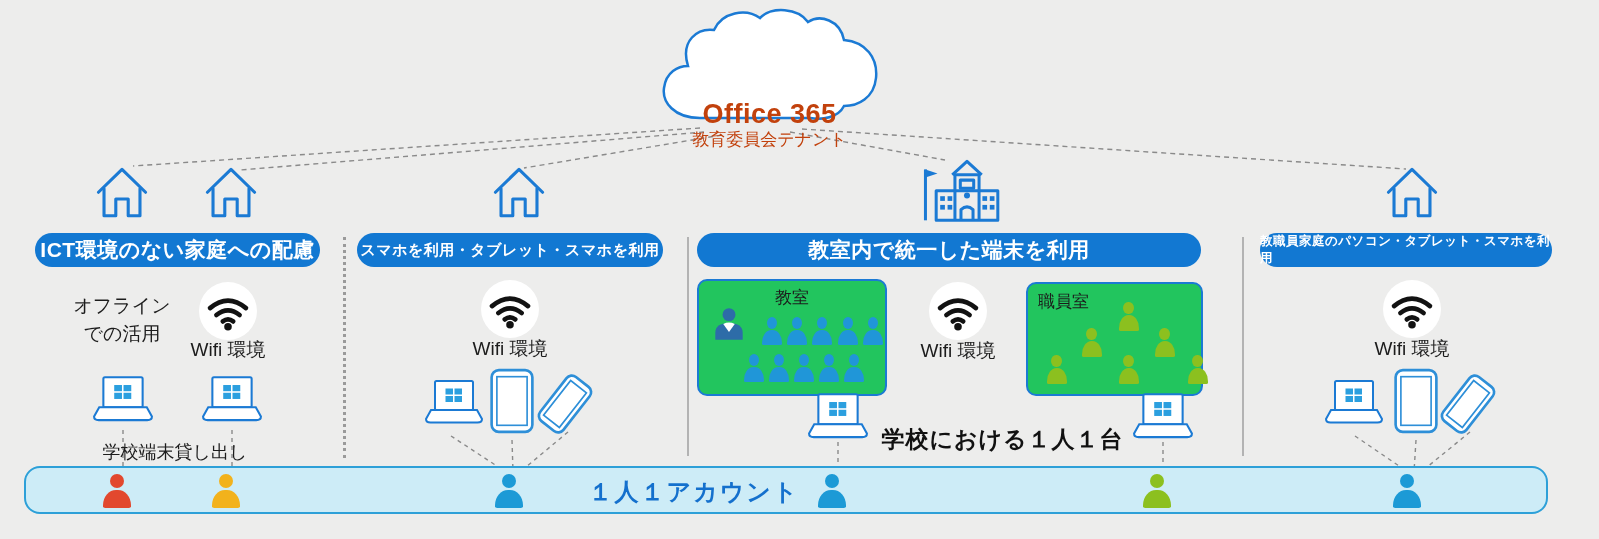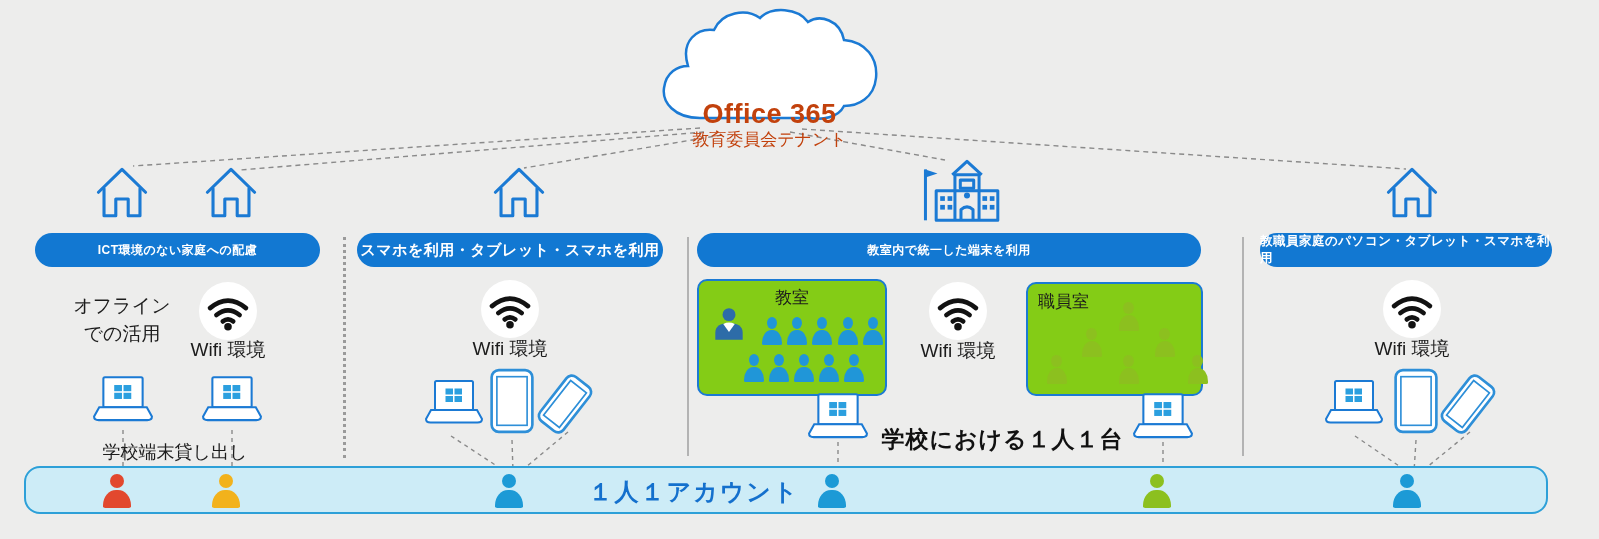--- a/index.html
+++ b/index.html
@@ -13,40 +13,40 @@
 
   
   .cloud-wrap{left:652px;top:5px;width:235px;height:124px;}
   .cloud-text{position:absolute;left:0;top:50px;width:100%;text-align:center;color:#c2410c;margin-top:44px;}
   .cloud-title{font-size:27px;font-weight:bold;line-height:30px;letter-spacing:.5px;}
   .cloud-sub{font-size:17px;font-weight:normal;line-height:22px;}
 
   
   .pill{top:233px;height:34px;border-radius:17px;background:#1278d2;color:#fff;
         display:flex;align-items:center;justify-content:center;font-weight:bold;
-        font-size:12px;letter-spacing:.5px;box-sizing:border-box;}
+        font-size:21px;letter-spacing:.5px;box-sizing:border-box;}
 
   
   .div-dotted{left:343px;top:237px;height:221px;width:0;border-left:3px dotted #9a9a9a;}
   .div-solid{top:237px;height:219px;width:2px;background:#b3b3b3;}
 
   
   .wifi{width:58px;height:58px;}
   .label{color:#1c1c1c;text-align:center;}
   .wifi-label{font-size:19px;}
 
   
   .person{display:block;}
   .person::before{content:"";display:block;width:42%;height:40%;border-radius:50%;
                   background:currentColor;margin:0 auto;}
   .person::after{content:"";display:block;width:80%;height:50%;margin:4% auto 0;
                  background:currentColor;border-radius:48% 48% 8% 8% / 85% 85% 10% 10%;}
 
   
-  .room-box{background:#84cc16;border:2px solid #1b7ad4;border-radius:10px;box-sizing:border-box;}
+  .room-box{background:#22c55e;border:2px solid #1b7ad4;border-radius:10px;box-sizing:border-box;}
   .room-title{position:absolute;font-size:17px;color:#1c1c1c;}
 
   .big-label{font-size:23px;font-weight:bold;color:#111;text-align:center;letter-spacing:1px;}
 
   
   .account-bar{left:24px;top:466px;width:1524px;height:48px;background:#cdecf7;
                border:2px solid #2da0d8;border-radius:16px;box-sizing:border-box;}
   .account-label{position:absolute;left:556px;top:8px;width:224px;text-align:center;
                  font-size:24px;font-weight:bold;color:#1470cd;letter-spacing:2px;}
 

